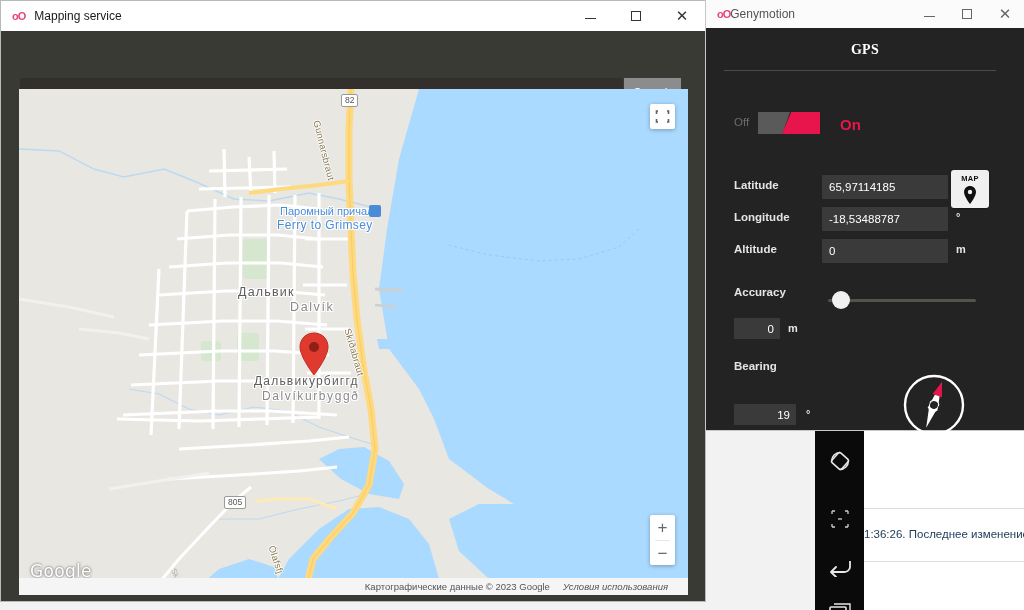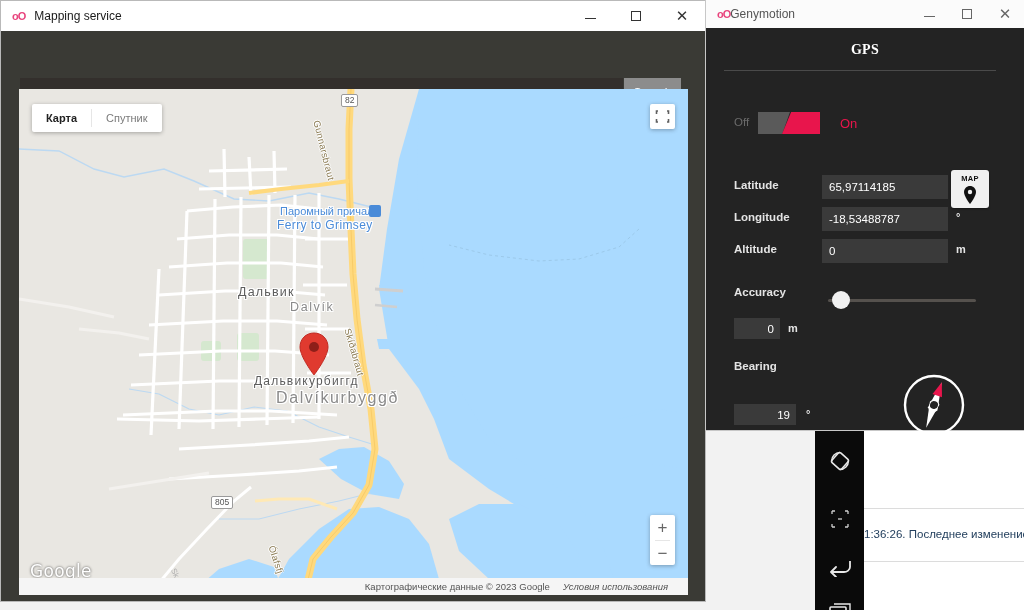--- a/index.html
+++ b/index.html
@@ -153,21 +153,21 @@
   #gm-body{position:relative;height:402px;background:#232323;}
   #gps-title{
     position:absolute;left:0;right:0;top:14px;text-align:center;
     color:#fff;font-size:14px;font-weight:700;letter-spacing:.3px;font-family:Liberation Serif, serif;
   }
   #gps-divider{position:absolute;left:18px;right:28px;top:42px;height:1px;background:#4a4a4a;}
 
   
   #toggle-row{position:absolute;left:0;top:80px;width:100%;height:30px;}
   #toggle-off-label{position:absolute;left:28px;top:8px;font-size:11.5px;color:#6b6b6b;}
-  #toggle-on-label{position:absolute;left:134px;top:8px;font-size:13px;color:#e8154c;font-weight:400;}
+  #toggle-on-label{position:absolute;left:134px;top:8px;font-size:15px;color:#e8154c;font-weight:700;}
   #toggle-switch{position:absolute;left:52px;top:4px;width:62px;height:22px;cursor:pointer;}
   #toggle-switch .half-off{
     position:absolute;left:0;top:0;width:32px;height:22px;background:#5a5a5a;
     clip-path:polygon(0 0,100% 0,76% 100%,0 100%);
   }
   #toggle-switch .half-on{
     position:absolute;left:24px;top:0;width:38px;height:22px;background:#e8154c;
     clip-path:polygon(24% 0,100% 0,100% 100%,0 100%);
   }
 
@@ -328,25 +328,20 @@
         <path d="M332,0 L330,40 L330,90 L332,140 L334,185 L338,230 L344,276 L352,320
                  L356,360 L350,396 L334,424 L312,448 L294,470 L288,495 L290,506" fill="none" stroke="#f0c05a" stroke-width="0.8" stroke-linejoin="round" opacity="0.7"></path>
 
         <path d="M330,92 L300,96 L262,100 L230,104" fill="none" stroke="#ffd97d" stroke-width="4"></path>
         <path d="M236,412 L260,410 L290,410 L318,420" fill="none" stroke="#ffe9b5" stroke-width="3"></path>
 
         <path d="M356,200 L384,202" fill="none" stroke="#cfcfcf" stroke-width="3"></path>
         <path d="M356,216 L378,218" fill="none" stroke="#cfcfcf" stroke-width="2.5"></path>
       </svg>
 
-      <div class="maptype-box">
-        <div class="maptype-tab active">Карта</div>
-        <div class="maptype-sep"></div>
-        <div class="maptype-tab">Спутник</div>
-      </div>
 
       <div id="fullscreen-btn">
         <svg width="25" height="25" viewBox="0 0 25 25">
           <g stroke="#606060" stroke-width="1.6" fill="none">
             <path d="M8,7 L6.5,7 L6.5,10"></path>
               <path d="M17,7 L18.5,7 L18.5,10"></path>
             <path d="M8,18 L6.5,18 L6.5,15"></path>
               <path d="M17,18 L18.5,18 L18.5,15"></path>
           </g>
         </svg>
@@ -360,33 +355,33 @@
 
       <svg id="marker" width="34" height="46" viewBox="0 0 34 46">
         <path d="M17,2 C9,2 3,8 3,16 C3,26 17,44 17,44 C17,44 31,26 31,16 C31,8 25,2 17,2 Z" fill="#e03a2f" stroke="#c02a22" stroke-width="1"></path>
         <circle cx="17" cy="16" r="5" fill="#8e1f19"></circle>
       </svg>
 
       <div class="mlabel place-ru" style="left:219px;top:196px;">Дальвик</div>
       <div class="mlabel place-en" style="left:225px;top:211px;margin-left:46px;">Dalvík</div>
 
       <div class="mlabel place-ru" style="left:235px;top:285px;font-size:12px;">Дальвикурбиггд</div>
-      <div class="mlabel place-en" style="left:237px;top:300px;font-size:16px;padding-left:20px;">Dalvíkurbyggð</div>
+      <div class="mlabel place-en" style="left:223px;top:300px;font-size:12px;padding-left:20px;">Dalvíkurbyggð</div>
 
       <div class="mlabel poi-ru" style="left:261px;top:116px;">Паромный причал</div>
       <div class="mlabel poi-en" style="left:258px;top:129px;">Ferry to Grimsey</div>
       <div class="mlabel" style="left:350px;top:116px;width:12px;height:12px;background:#4a8bd8;border-radius:2px;"></div>
 
       <div class="mlabel street" style="left:303px;top:30px;transform:rotate(76deg);transform-origin:left top;">Gunnarsbraut</div>
       <div class="mlabel street" style="left:334px;top:238px;transform:rotate(74deg);transform-origin:left top;">Skíðabraut</div>
       <div class="mlabel street" style="left:258px;top:455px;transform:rotate(72deg);transform-origin:left top;">Ólafsfj</div>
       <div class="mlabel faint" style="left:158px;top:478px;transform:rotate(64deg);transform-origin:left top;">Sk</div>
 
       <div class="shield" style="left:322px;top:5px;">82</div>
-      <div class="shield" style="left:192px;top:407px;">805</div>
+      <div class="shield" style="left:205px;top:407px;">805</div>
 
       <div id="google-logo">Google</div>
 
       <div id="map-footer">
         <span>Картографические данные © 2023 Google</span>
         <span>Условия использования</span>
       </div>
     </div>
   </div>
 

